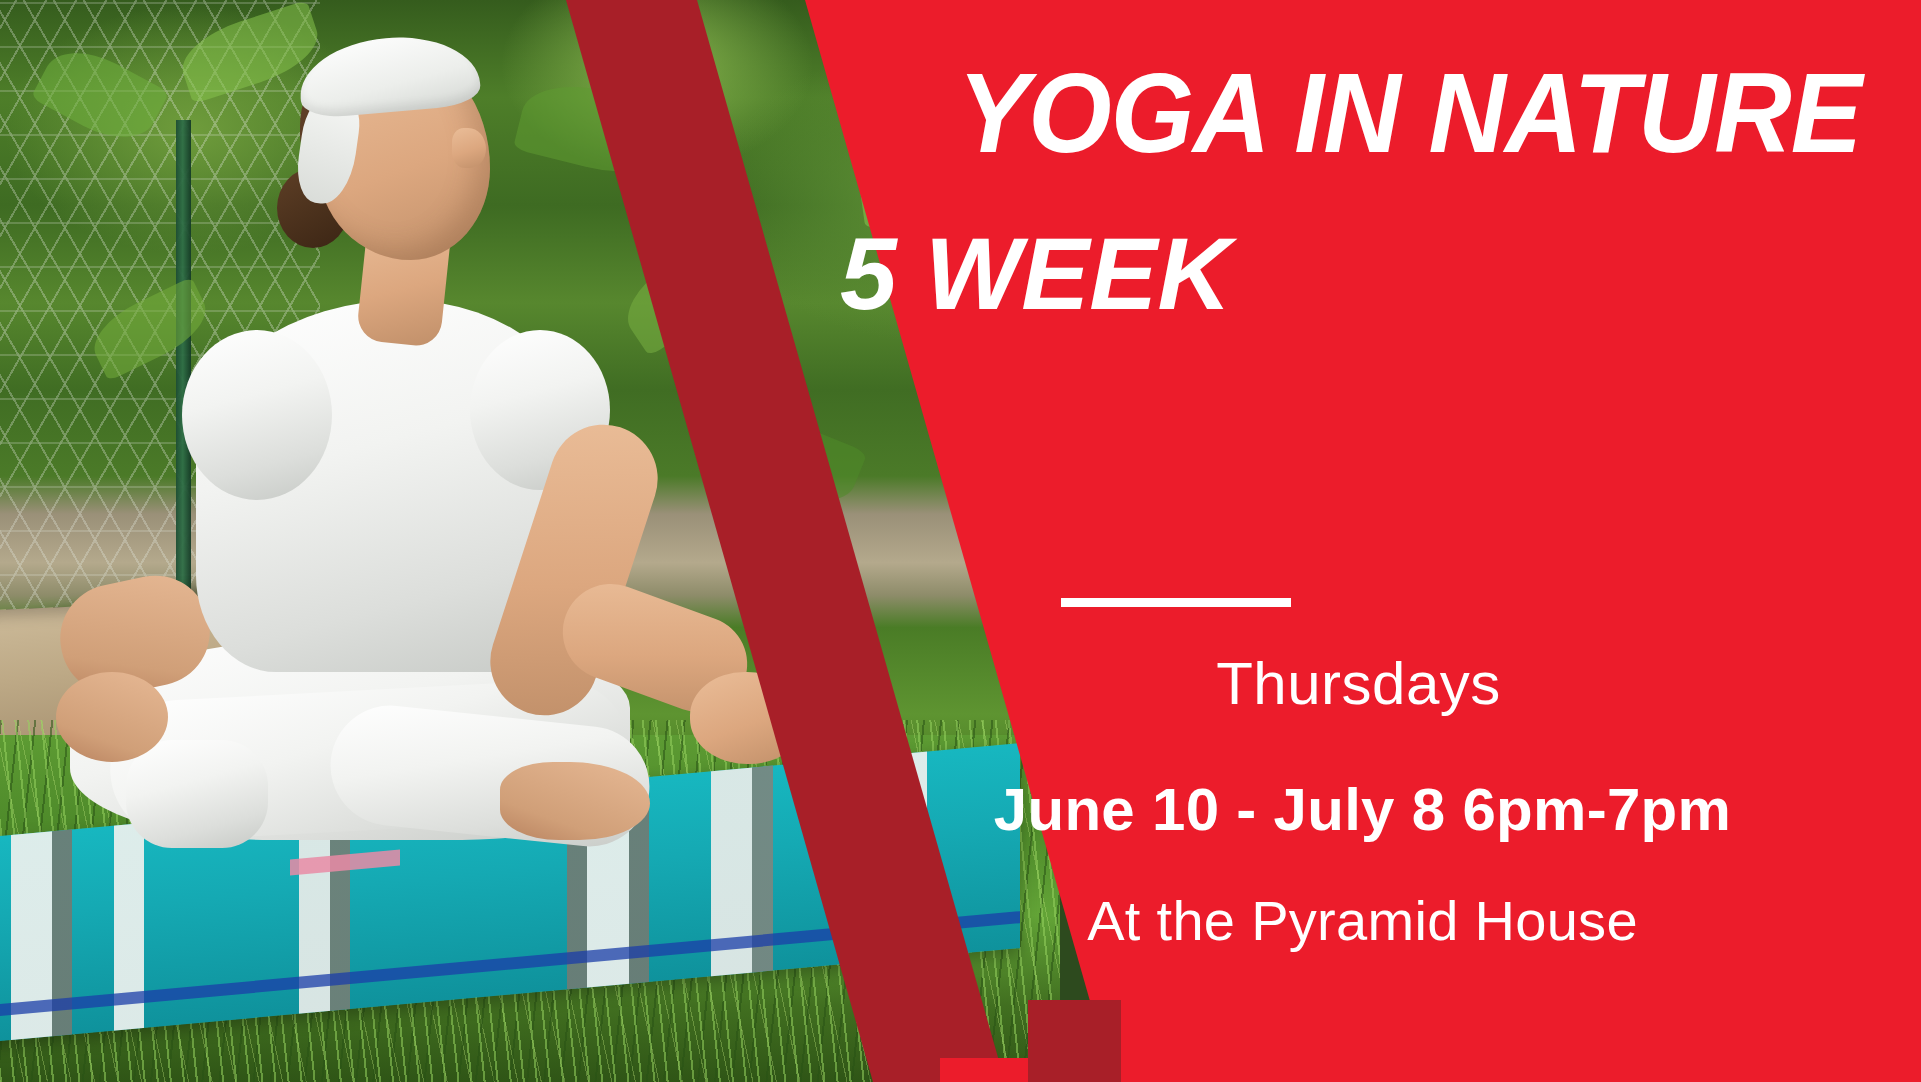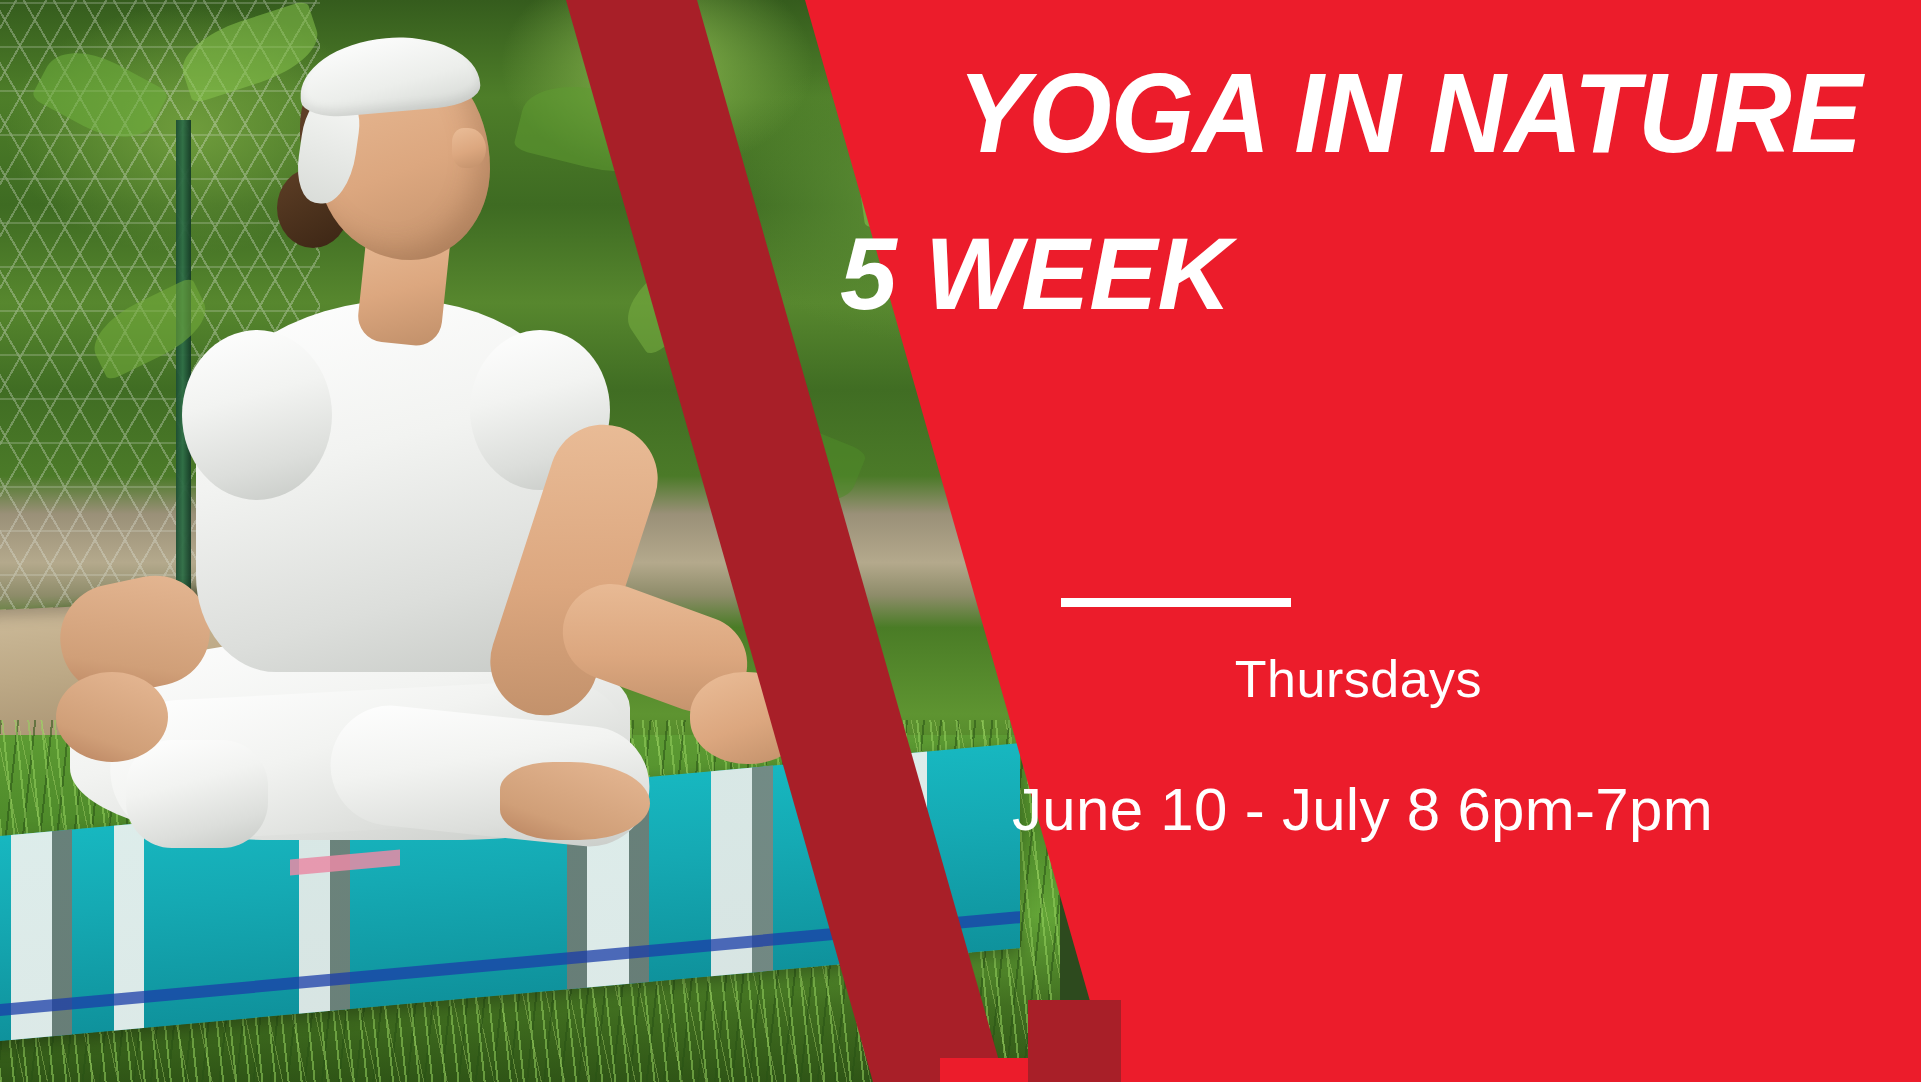--- a/index.html
+++ b/index.html
@@ -263,29 +263,29 @@
     font-weight:bold; font-style:italic;
   }
   .divider {
     position:absolute; left:221px; top:598px;
     width:230px; height:9px;
     background:#ffffff;
   }
   .t-day {
     position:absolute; left:0; right:44px; top:652px;
     text-align:center;
-    font-size:52px; line-height:1.05;
+    font-size:60px; line-height:1.05;
     font-weight:300;
     letter-spacing:.5px;
   }
   .t-dates {
     position:absolute; left:0; right:36px; top:778px;
     text-align:center;
     font-size:60px; line-height:1.05;
-    font-weight:400;
+    font-weight:700;
     letter-spacing:.3px;
   }
   .t-place {
     position:absolute; left:0; right:36px; top:892px;
     text-align:center;
     font-size:56px; line-height:1.05;
     font-weight:300;
     letter-spacing:.3px;
   }
 </style>
@@ -344,15 +344,16 @@
   <div class="panel-red"></div>
   <div class="bottom-fill"></div>
   <div class="stripe-dark-2"></div>
 
   <div class="content">
     <div class="t-headline">YOGA IN NATURE</div>
     <div class="t-sub1">5 WEEK</div>
     <div class="divider"></div>
     <div class="t-day">Thursdays</div>
     <div class="t-dates">June 10 - July 8 6pm-7pm</div>
+    <div class="t-place">At the Pyramid House</div>
   </div>
 
 </div>
 
 </body></html>

